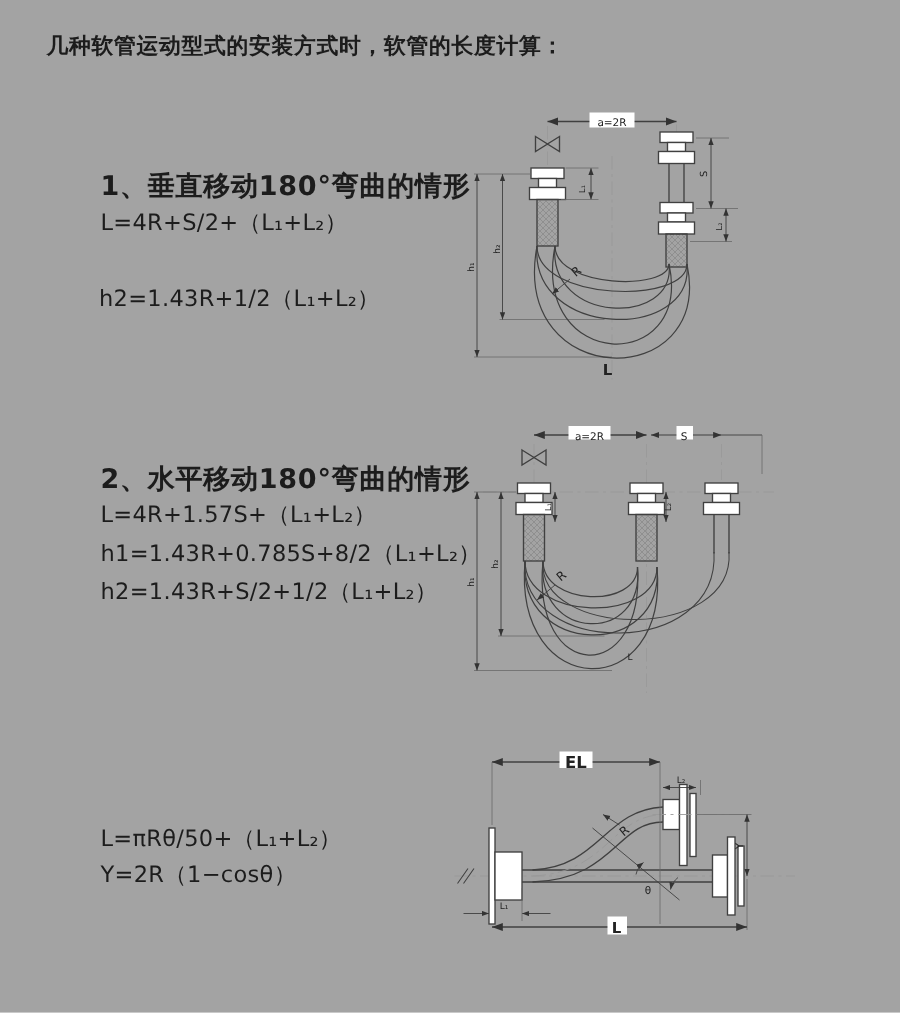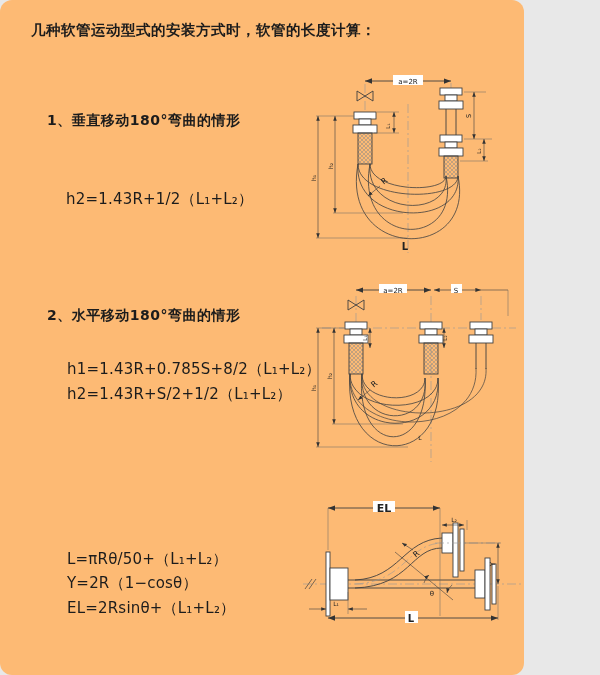--- a/index.html
+++ b/index.html
@@ -1,41 +1,42 @@
 <!DOCTYPE html>
 <html><head>
 <meta charset="utf-8">
 <style>
   html,body{margin:0;padding:0;background:#e8e8e8;}
-  .page{position:relative;width:524px;height:675px;background:#fdba74;overflow:hidden;
-        font-family:"DejaVu Sans","Liberation Sans",sans-serif;color:#1c1c1c;border-radius:12px;}
+  .page{position:relative;width:600px;height:675px;background:#a3a3a3;overflow:hidden;
+        font-family:"DejaVu Sans","Liberation Sans",sans-serif;color:#1c1c1c;}
   .abs{position:absolute;}
   .doc-title{left:31px;top:21px;font-size:14.5px;font-weight:bold;letter-spacing:.5px;white-space:nowrap;}
-  .sec-heading{font-size:14px;font-weight:bold;letter-spacing:.5px;white-space:nowrap;}
+  .sec-heading{font-size:18px;font-weight:bold;letter-spacing:.5px;white-space:nowrap;margin-left:20px;}
   .formula{font-size:15px;font-weight:500;letter-spacing:.2px;white-space:nowrap;}
   svg text{font-family:"DejaVu Sans","Liberation Sans",sans-serif;fill:#222;}
   svg{display:block;}
 </style>
 </head>
 <body>
 
 <div class="page">
 
   <div class="abs doc-title">几种软管运动型式的安装方式时，软管的长度计算：</div>
 
   <div class="abs sec-heading" style="left:47px;top:112px">1、垂直移动180°弯曲的情形</div>
+  <div class="abs formula" style="left:67px;top:139px">L=4R+S/2+（L₁+L₂）</div>
   <div class="abs formula" style="left:66px;top:190px">h2=1.43R+1/2（L₁+L₂）</div>
 
   <div class="abs sec-heading" style="left:47px;top:307px">2、水平移动180°弯曲的情形</div>
+  <div class="abs formula" style="left:67px;top:334px">L=4R+1.57S+（L₁+L₂）</div>
   <div class="abs formula" style="left:67px;top:360px">h1=1.43R+0.785S+8/2（L₁+L₂）</div>
   <div class="abs formula" style="left:67px;top:385px">h2=1.43R+S/2+1/2（L₁+L₂）</div>
 
   <div class="abs formula" style="left:67px;top:550px">L=πRθ/50+（L₁+L₂）</div>
   <div class="abs formula" style="left:67px;top:574px">Y=2R（1−cosθ）</div>
-  <div class="abs formula" style="left:67px;top:599px">EL=2Rsinθ+（L₁+L₂）</div>
 
   <svg class="abs" style="left:308px;top:66px" width="285" height="194" viewBox="0 0 285 194">
     <defs>
       <marker id="ae1" orient="auto" markerWidth="9" markerHeight="7" refX="8" refY="3">
           <path d="M0,0L8,3L0,6Z" fill="#333"></path>
         </marker>
       <marker id="as1" orient="auto-start-reverse" markerWidth="9" markerHeight="7" refX="8" refY="3">
           <path d="M0,0L8,3L0,6Z" fill="#333"></path>
         </marker>
       <pattern id="bp1" width="4" height="4" patternUnits="userSpaceOnUse">

